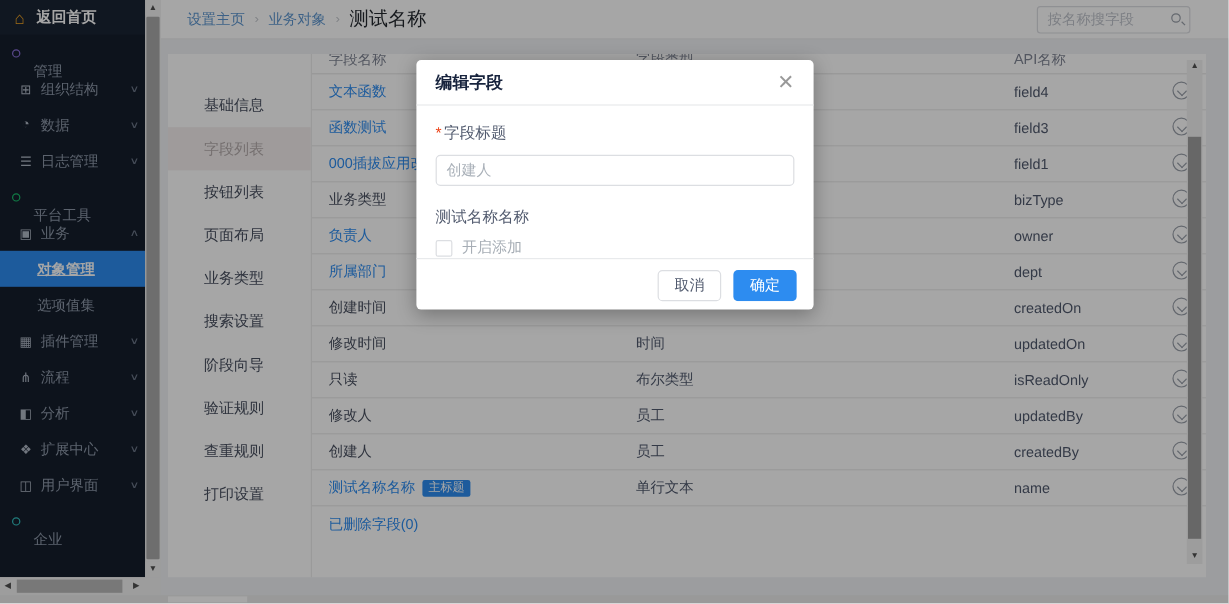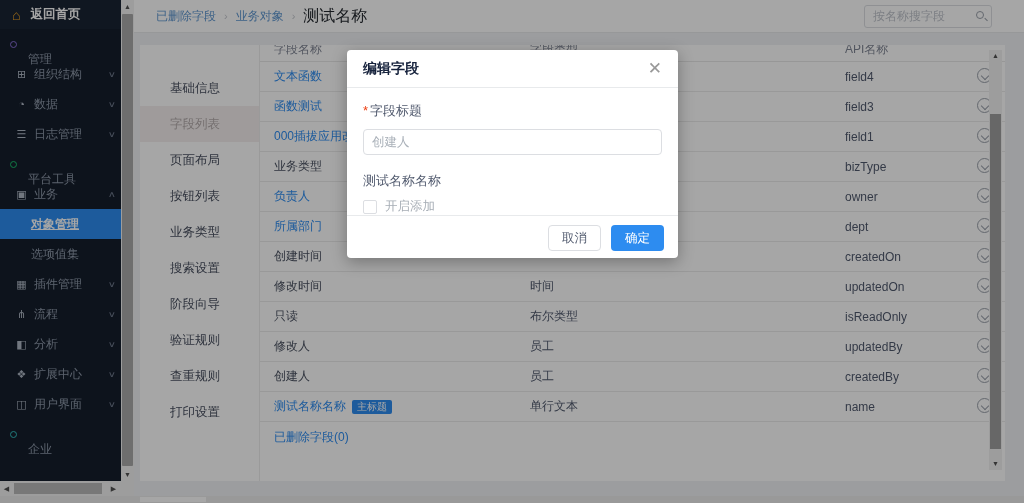--- a/index.html
+++ b/index.html
@@ -198,38 +198,38 @@
     <div class="arr lf">◀</div>
     <div class="thumb"></div>
     <div class="arr rt">▶</div>
   </div>
   <div class="page-bottom-scroll">
     <div class="thumb"></div>
   </div>
 
   <div class="topbar">
     <div class="crumbs">
-        <span class="crumb-link">已删除字段</span>
+        <span class="crumb-link">设置主页</span>
         <span class="crumb-sep">›</span>
         <span class="crumb-link">业务对象</span>
         <span class="crumb-sep">›</span>
         <span class="crumb-current">测试名称</span>
       </div>
     <div class="searchbox">
       <input placeholder="按名称搜字段" style="">
       <span class="mag"></span>
     </div>
   </div>
 
   <div class="card">
     <div class="submenu">
         <div class="sm-item">基础信息</div>
         <div class="sm-item active">字段列表</div>
+        <div class="sm-item">按钮列表</div>
         <div class="sm-item">页面布局</div>
-        <div class="sm-item">按钮列表</div>
         <div class="sm-item">业务类型</div>
         <div class="sm-item">搜索设置</div>
         <div class="sm-item">阶段向导</div>
         <div class="sm-item">验证规则</div>
         <div class="sm-item">查重规则</div>
         <div class="sm-item">打印设置</div>
       </div>
     <div class="tablewrap">
       <div class="thead">
         <div class="thead-in">

